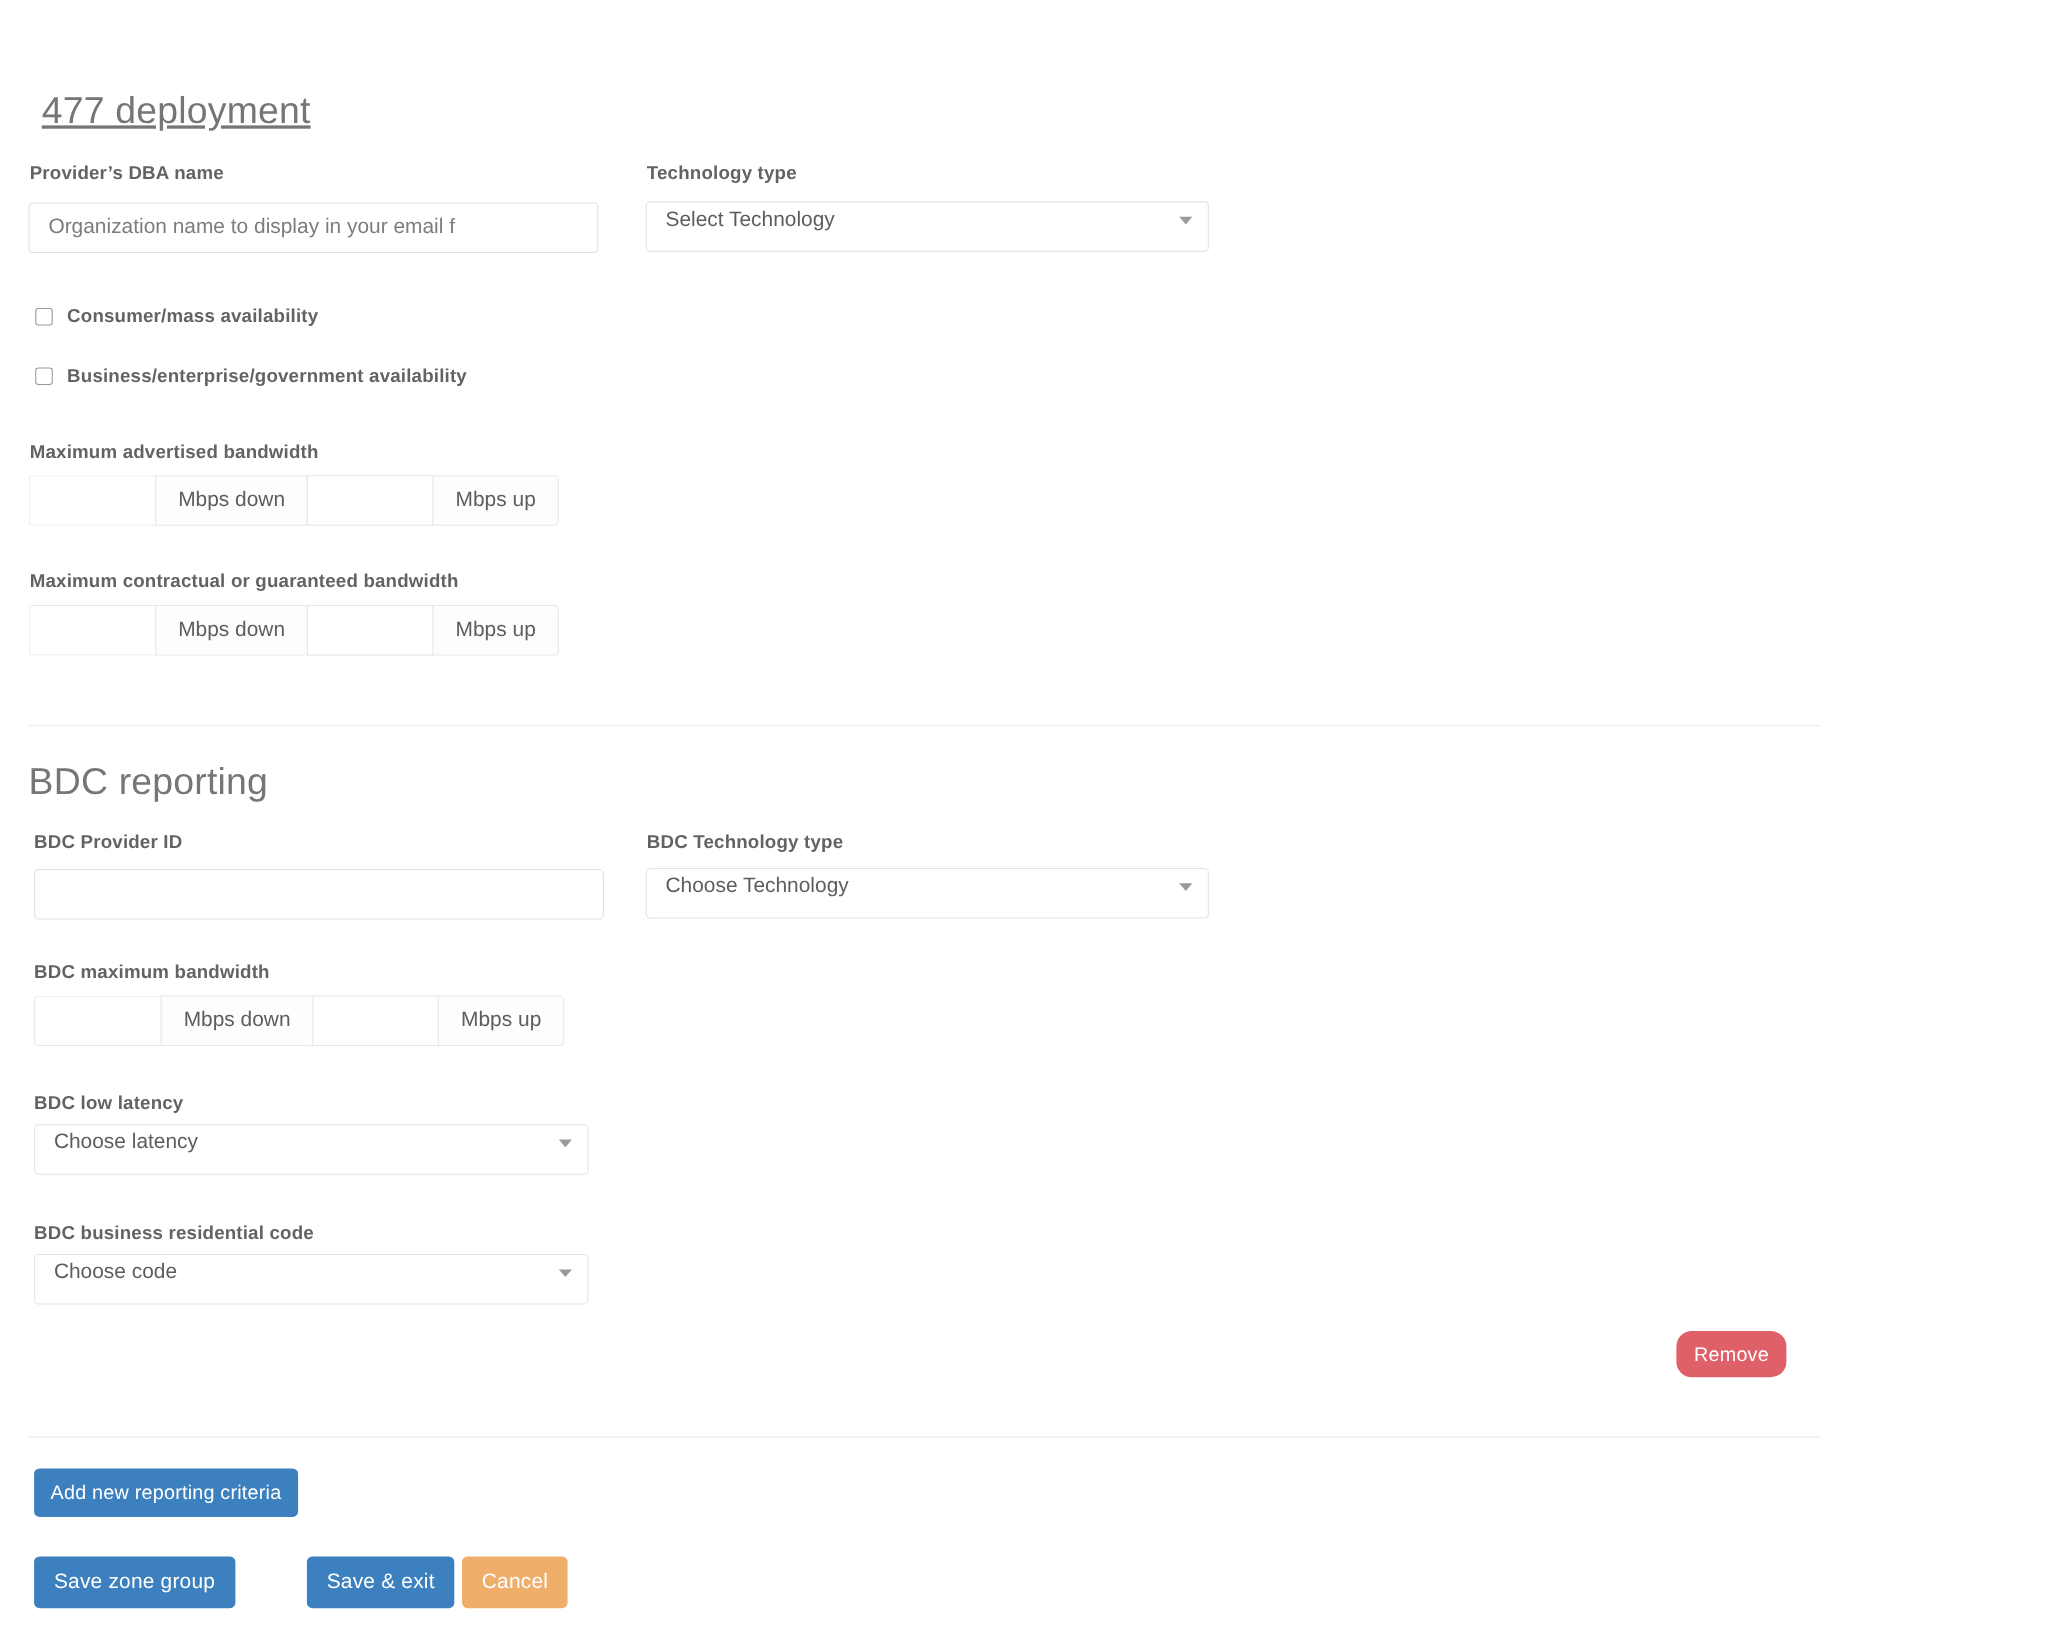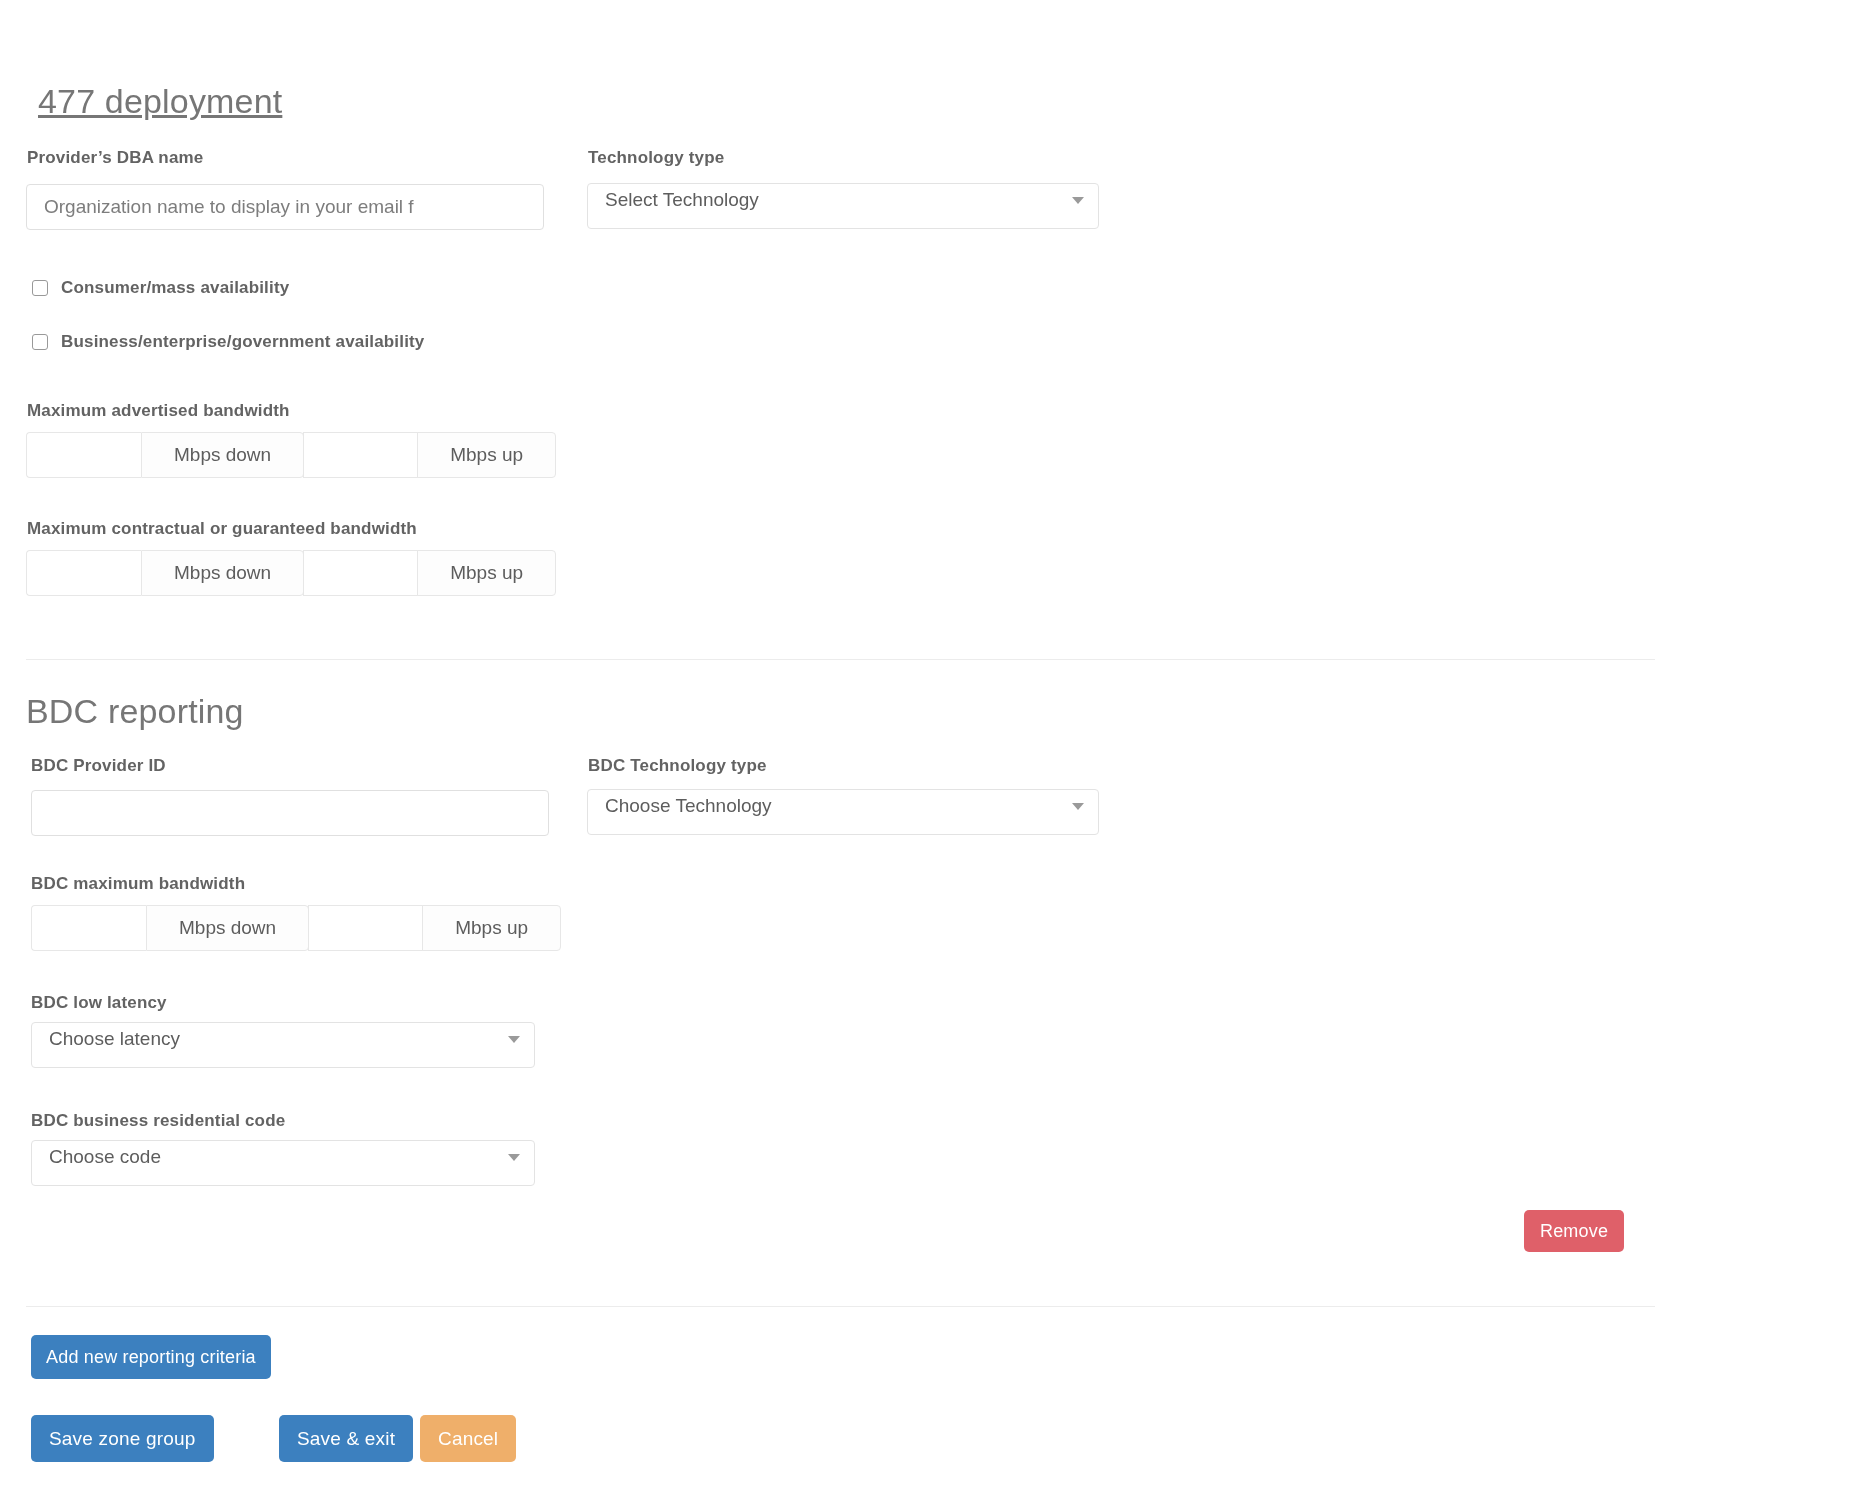--- a/index.html
+++ b/index.html
@@ -136,21 +136,21 @@
     outline: none;
   }
   .bw-addon {
     box-sizing: border-box;
     height: 46px;
     border: 1px solid #e7e7e7;
     background: #fdfdfd;
     display: flex;
     align-items: center;
     justify-content: center;
-    padding: 0 32px;
+    padding: 0 20px;
     font-size: 19px;
     color: #5d5d5d;
     white-space: nowrap;
   }
   .bw-addon.first { border-radius: 0 4px 4px 0; min-width: 115px; }
   .bw-input.second { border-left: 1px solid #e7e7e7; border-radius: 0; margin-left: -1px; }
   .bw-addon.second { border-radius: 0 4px 4px 0; margin-left: -1px; min-width: 95px; }
 
   .divider {
     position: absolute;
@@ -177,20 +177,21 @@
     white-space: nowrap;
   }
   .btn-blue { background: #3c80bf; }
   .btn-orange { background: #efaf6a; }
   .btn-red {
     background: #df6069;
     height: 42px;
     line-height: 42px;
     font-size: 18px;
     padding: 0 16px;
+    border-radius: 14px;
   }
 
   .btn-small {
     height: 44px;
     line-height: 44px;
     font-size: 18px;
     padding: 0 15px;
   }
 
   .abs { position: absolute; }

